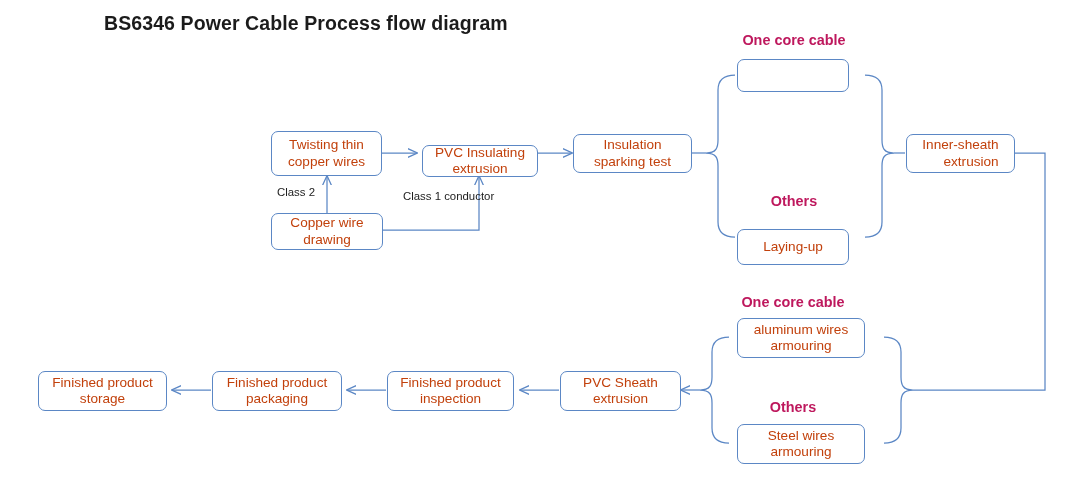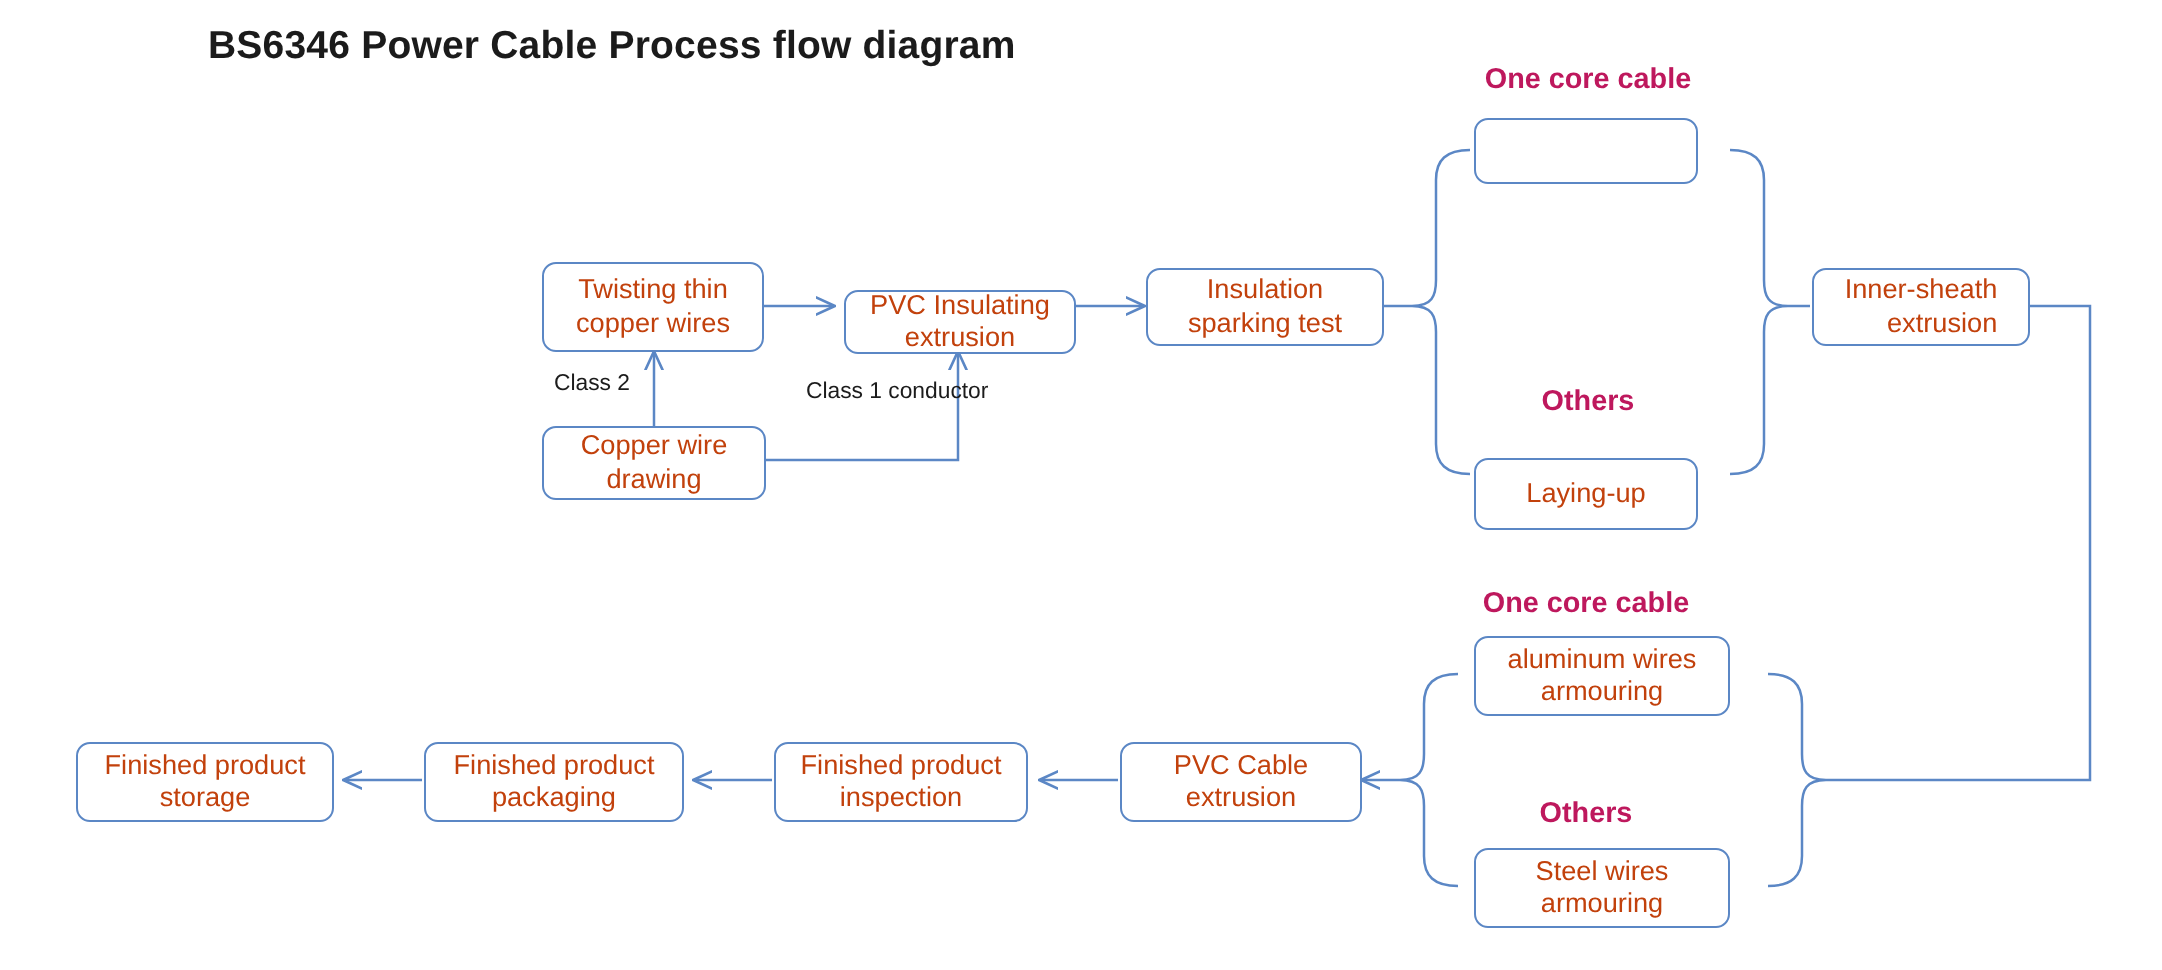--- a/index.html
+++ b/index.html
@@ -220,21 +220,21 @@
 
   <div class="node" style="left:737px; top:424px; width:128px; height:40px;">
     <span>
       <span>Steel wires</span>
       <span>armouring</span>
     </span>
   </div>
 
   <div class="node" style="left:560px; top:371px; width:121px; height:40px;">
     <span>
-      <span>PVC Cable</span>
+      <span>PVC Sheath</span>
       <span>extrusion</span>
     </span>
   </div>
 
   <div class="node" style="left:387px; top:371px; width:127px; height:40px;">
     <span>
       <span>Finished product</span>
       <span>inspection</span>
     </span>
   </div>

